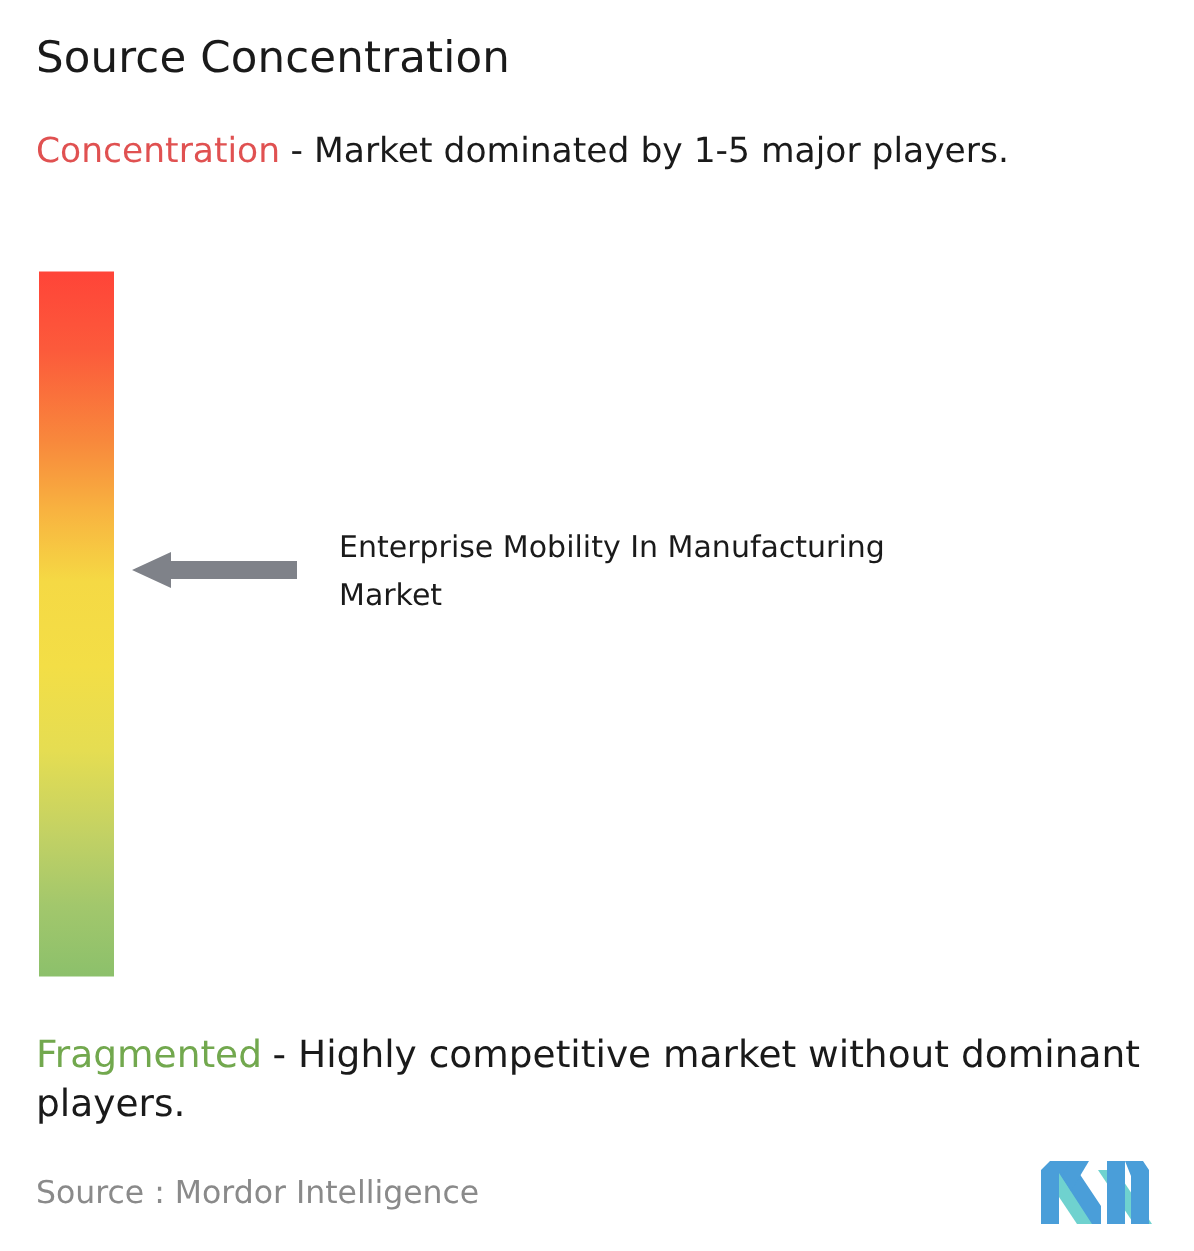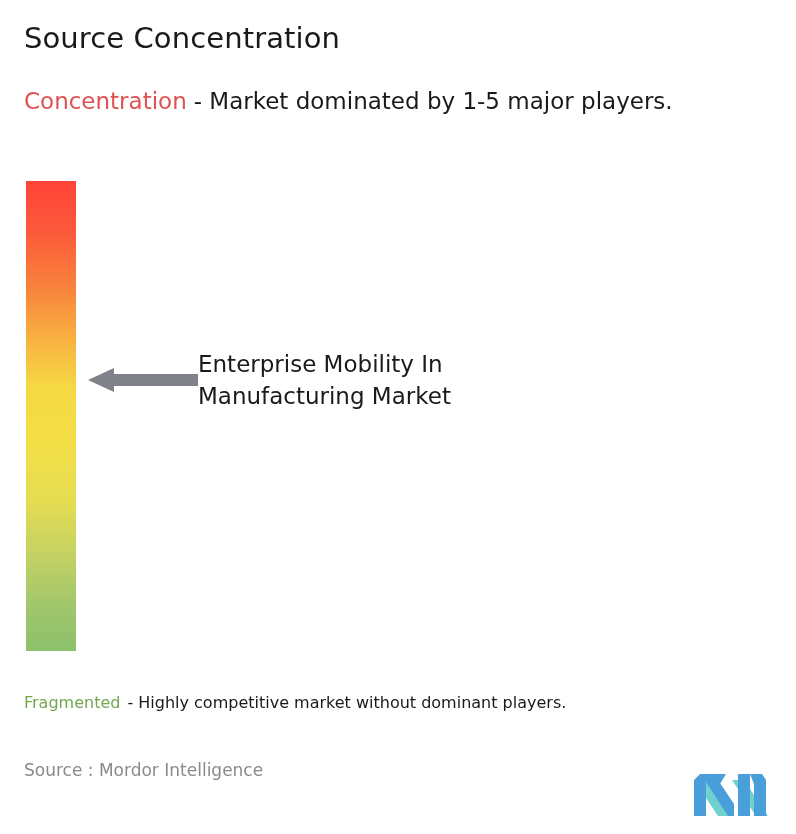--- a/index.html
+++ b/index.html
@@ -80,48 +80,48 @@
   }
   .arrow {
     position: absolute;
     left: 0px;
     top: 20px;
     width: 110px;
     height: 24px;
   }
   .callout-label {
     position: absolute;
-    left: 110px;
+    left: 138px;
     top: 0px;
     width: 400px;
-    font-size: 23px;
+    font-size: 20px;
     line-height: 32px;
     color: #1a1a1a;
   }
 
   
   .legend-bottom {
     position: absolute;
     left: 24px;
     top: 686px;
     width: 760px;
-    font-size: 16px;
+    font-size: 25px;
     line-height: 33px;
     color: #1a1a1a;
   }
   .legend-bottom .kw {
     color: #72a84e;
   }
 
   
   .source {
     position: absolute;
     left: 24px;
-    top: 756px;
-    font-size: 17px;
+    top: 781px;
+    font-size: 21px;
     line-height: 28px;
     color: #8a8a8a;
     white-space: nowrap;
   }
   .logo {
     position: absolute;
     left: 692px;
     top: 772px;
     width: 76px;
     height: 44px;

